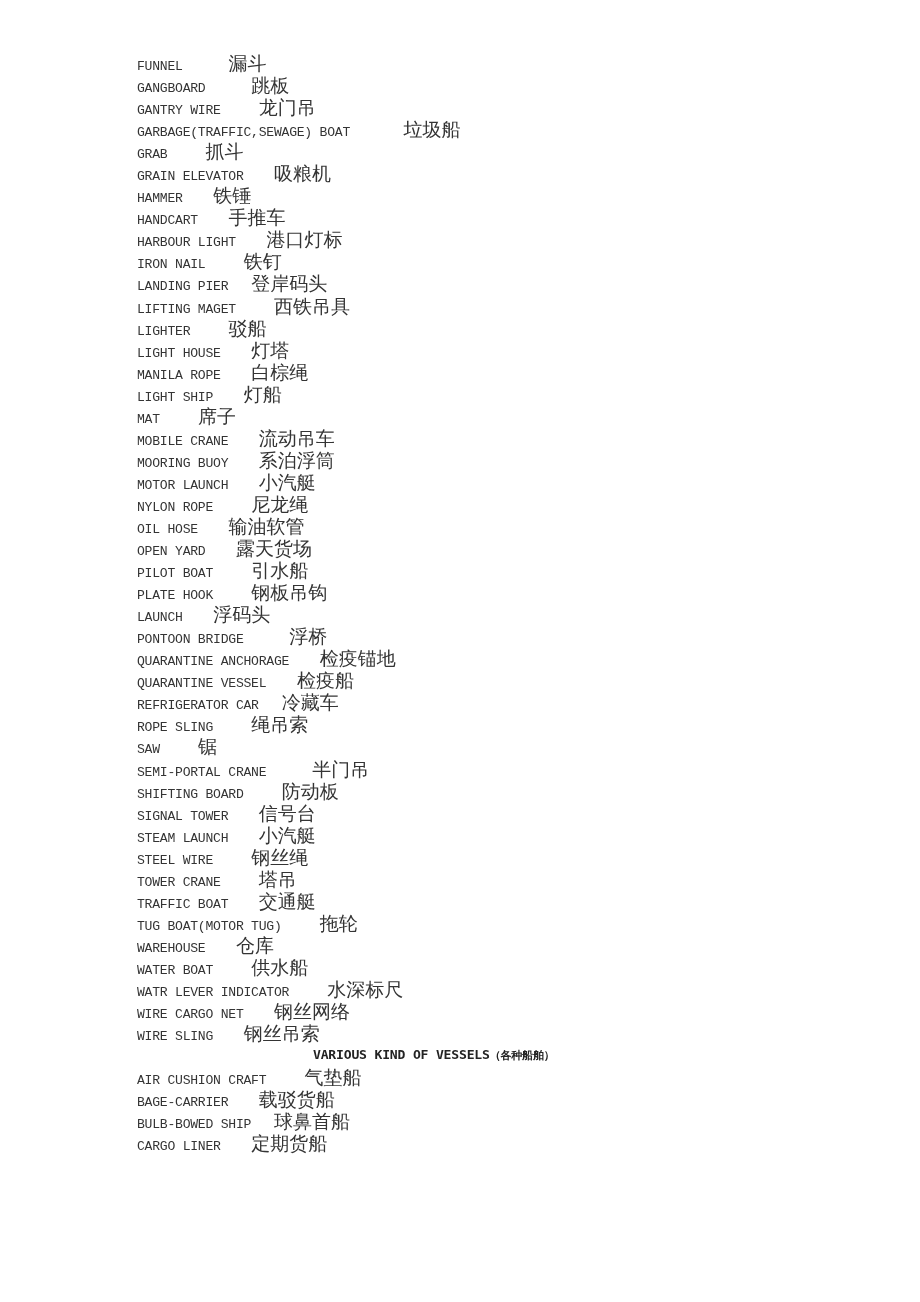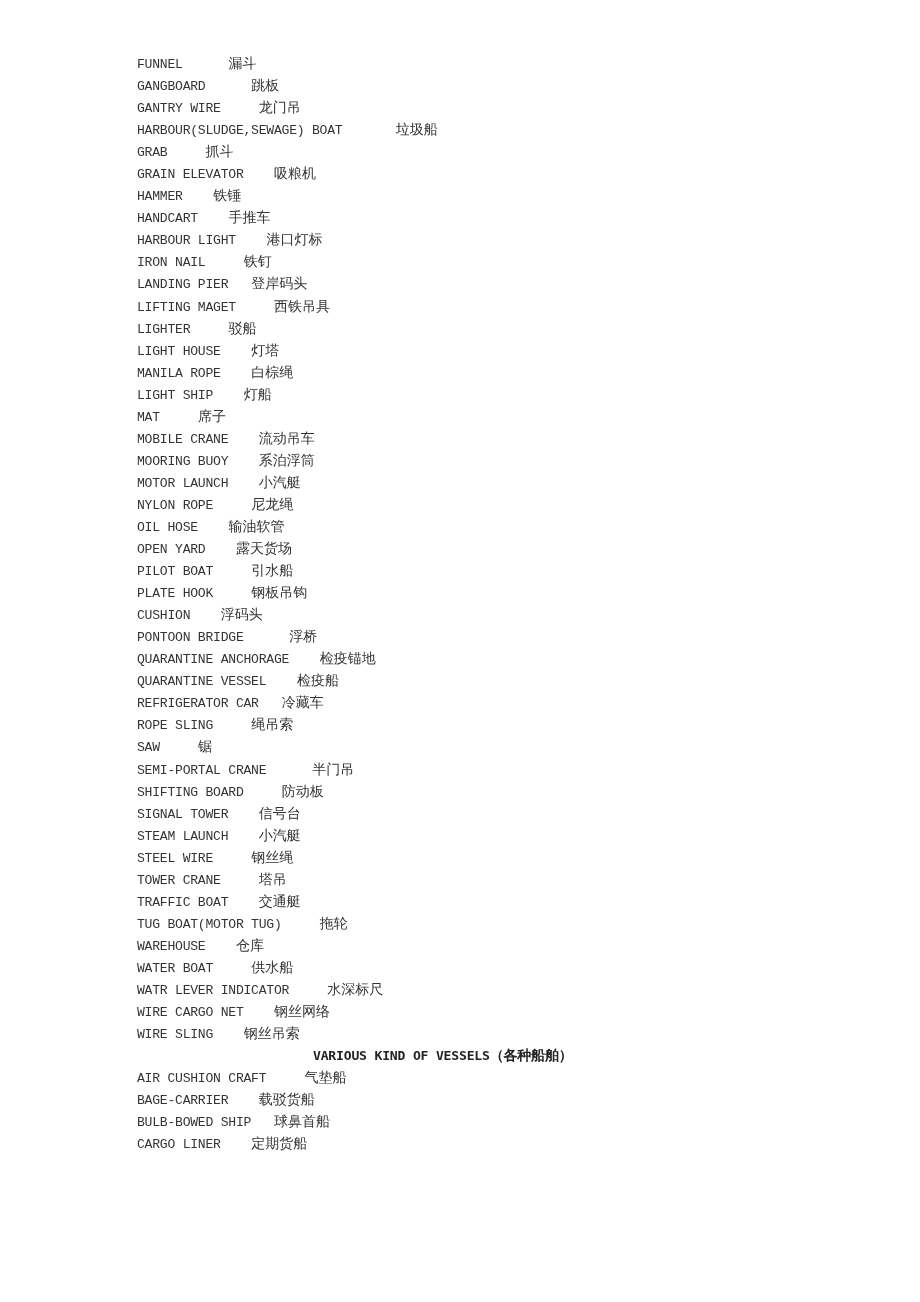--- a/index.html
+++ b/index.html
@@ -47,51 +47,51 @@
     font-family: Liberation Mono, monospace;
   }
 
   .entry .gap {
     font-family: "DejaVu Sans Mono", "Liberation Mono", monospace;
     white-space: pre;
   }
 
   .entry .cn {
     font-family: "DejaVu Serif", "Liberation Serif", serif;
-    font-size: 14px;
+    font-size: 19px;
     letter-spacing: 0px;
   }
 
   .section-head {
     font-family: "DejaVu Sans Mono", "Liberation Mono", monospace;
     font-size: 13.1px;
     line-height: 22.05px;
     height: 22.05px;
     white-space: pre;
     font-weight: bold;
     color: #232323;
     letter-spacing: -0.2px;
     padding-left: 176px;
   }
 
   .section-head .cn {
     font-family: "DejaVu Serif", "Liberation Serif", serif;
-    font-size: 14px;
+    font-size: 11px;
     font-weight: bold;
   }
 </style>
 </head>
 <body>
 
 <div id="page">
   <div id="content">
       <div class="entry"><span class="term">FUNNEL</span><span class="gap">      </span><span class="cn">漏斗</span></div>
       <div class="entry"><span class="term">GANGBOARD</span><span class="gap">      </span><span class="cn">跳板</span></div>
       <div class="entry"><span class="term">GANTRY WIRE</span><span class="gap">     </span><span class="cn">龙门吊</span></div>
-      <div class="entry"><span class="term">HARBOUR(SLUDGE,SEWAGE) BOAT</span><span class="gap">       </span><span class="cn">垃圾船</span></div>
+      <div class="entry"><span class="term">GARBAGE(TRAFFIC,SEWAGE) BOAT</span><span class="gap">       </span><span class="cn">垃圾船</span></div>
       <div class="entry"><span class="term">GRAB</span><span class="gap">     </span><span class="cn">抓斗</span></div>
       <div class="entry"><span class="term">GRAIN ELEVATOR</span><span class="gap">    </span><span class="cn">吸粮机</span></div>
       <div class="entry"><span class="term">HAMMER</span><span class="gap">    </span><span class="cn">铁锤</span></div>
       <div class="entry"><span class="term">HANDCART</span><span class="gap">    </span><span class="cn">手推车</span></div>
       <div class="entry"><span class="term">HARBOUR LIGHT</span><span class="gap">    </span><span class="cn">港口灯标</span></div>
       <div class="entry"><span class="term">IRON NAIL</span><span class="gap">     </span><span class="cn">铁钉</span></div>
       <div class="entry"><span class="term">LANDING PIER</span><span class="gap">   </span><span class="cn">登岸码头</span></div>
       <div class="entry"><span class="term">LIFTING MAGET</span><span class="gap">     </span><span class="cn">西铁吊具</span></div>
       <div class="entry"><span class="term">LIGHTER</span><span class="gap">     </span><span class="cn">驳船</span></div>
       <div class="entry"><span class="term">LIGHT HOUSE</span><span class="gap">    </span><span class="cn">灯塔</span></div>
@@ -99,21 +99,21 @@
       <div class="entry"><span class="term">LIGHT SHIP</span><span class="gap">    </span><span class="cn">灯船</span></div>
       <div class="entry"><span class="term">MAT</span><span class="gap">     </span><span class="cn">席子</span></div>
       <div class="entry"><span class="term">MOBILE CRANE</span><span class="gap">    </span><span class="cn">流动吊车</span></div>
       <div class="entry"><span class="term">MOORING BUOY</span><span class="gap">    </span><span class="cn">系泊浮筒</span></div>
       <div class="entry"><span class="term">MOTOR LAUNCH</span><span class="gap">    </span><span class="cn">小汽艇</span></div>
       <div class="entry"><span class="term">NYLON ROPE</span><span class="gap">     </span><span class="cn">尼龙绳</span></div>
       <div class="entry"><span class="term">OIL HOSE</span><span class="gap">    </span><span class="cn">输油软管</span></div>
       <div class="entry"><span class="term">OPEN YARD</span><span class="gap">    </span><span class="cn">露天货场</span></div>
       <div class="entry"><span class="term">PILOT BOAT</span><span class="gap">     </span><span class="cn">引水船</span></div>
       <div class="entry"><span class="term">PLATE HOOK</span><span class="gap">     </span><span class="cn">钢板吊钩</span></div>
-      <div class="entry"><span class="term">CUSHION</span><span class="gap">    </span><span class="cn">浮码头</span></div>
+      <div class="entry"><span class="term">LAUNCH</span><span class="gap">    </span><span class="cn">浮码头</span></div>
       <div class="entry"><span class="term">PONTOON BRIDGE</span><span class="gap">      </span><span class="cn">浮桥</span></div>
       <div class="entry"><span class="term">QUARANTINE ANCHORAGE</span><span class="gap">    </span><span class="cn">检疫锚地</span></div>
       <div class="entry"><span class="term">QUARANTINE VESSEL</span><span class="gap">    </span><span class="cn">检疫船</span></div>
       <div class="entry"><span class="term">REFRIGERATOR CAR</span><span class="gap">   </span><span class="cn">冷藏车</span></div>
       <div class="entry"><span class="term">ROPE SLING</span><span class="gap">     </span><span class="cn">绳吊索</span></div>
       <div class="entry"><span class="term">SAW</span><span class="gap">     </span><span class="cn">锯</span></div>
       <div class="entry"><span class="term">SEMI-PORTAL CRANE</span><span class="gap">      </span><span class="cn">半门吊</span></div>
       <div class="entry"><span class="term">SHIFTING BOARD</span><span class="gap">     </span><span class="cn">防动板</span></div>
       <div class="entry"><span class="term">SIGNAL TOWER</span><span class="gap">    </span><span class="cn">信号台</span></div>
       <div class="entry"><span class="term">STEAM LAUNCH</span><span class="gap">    </span><span class="cn">小汽艇</span></div>

